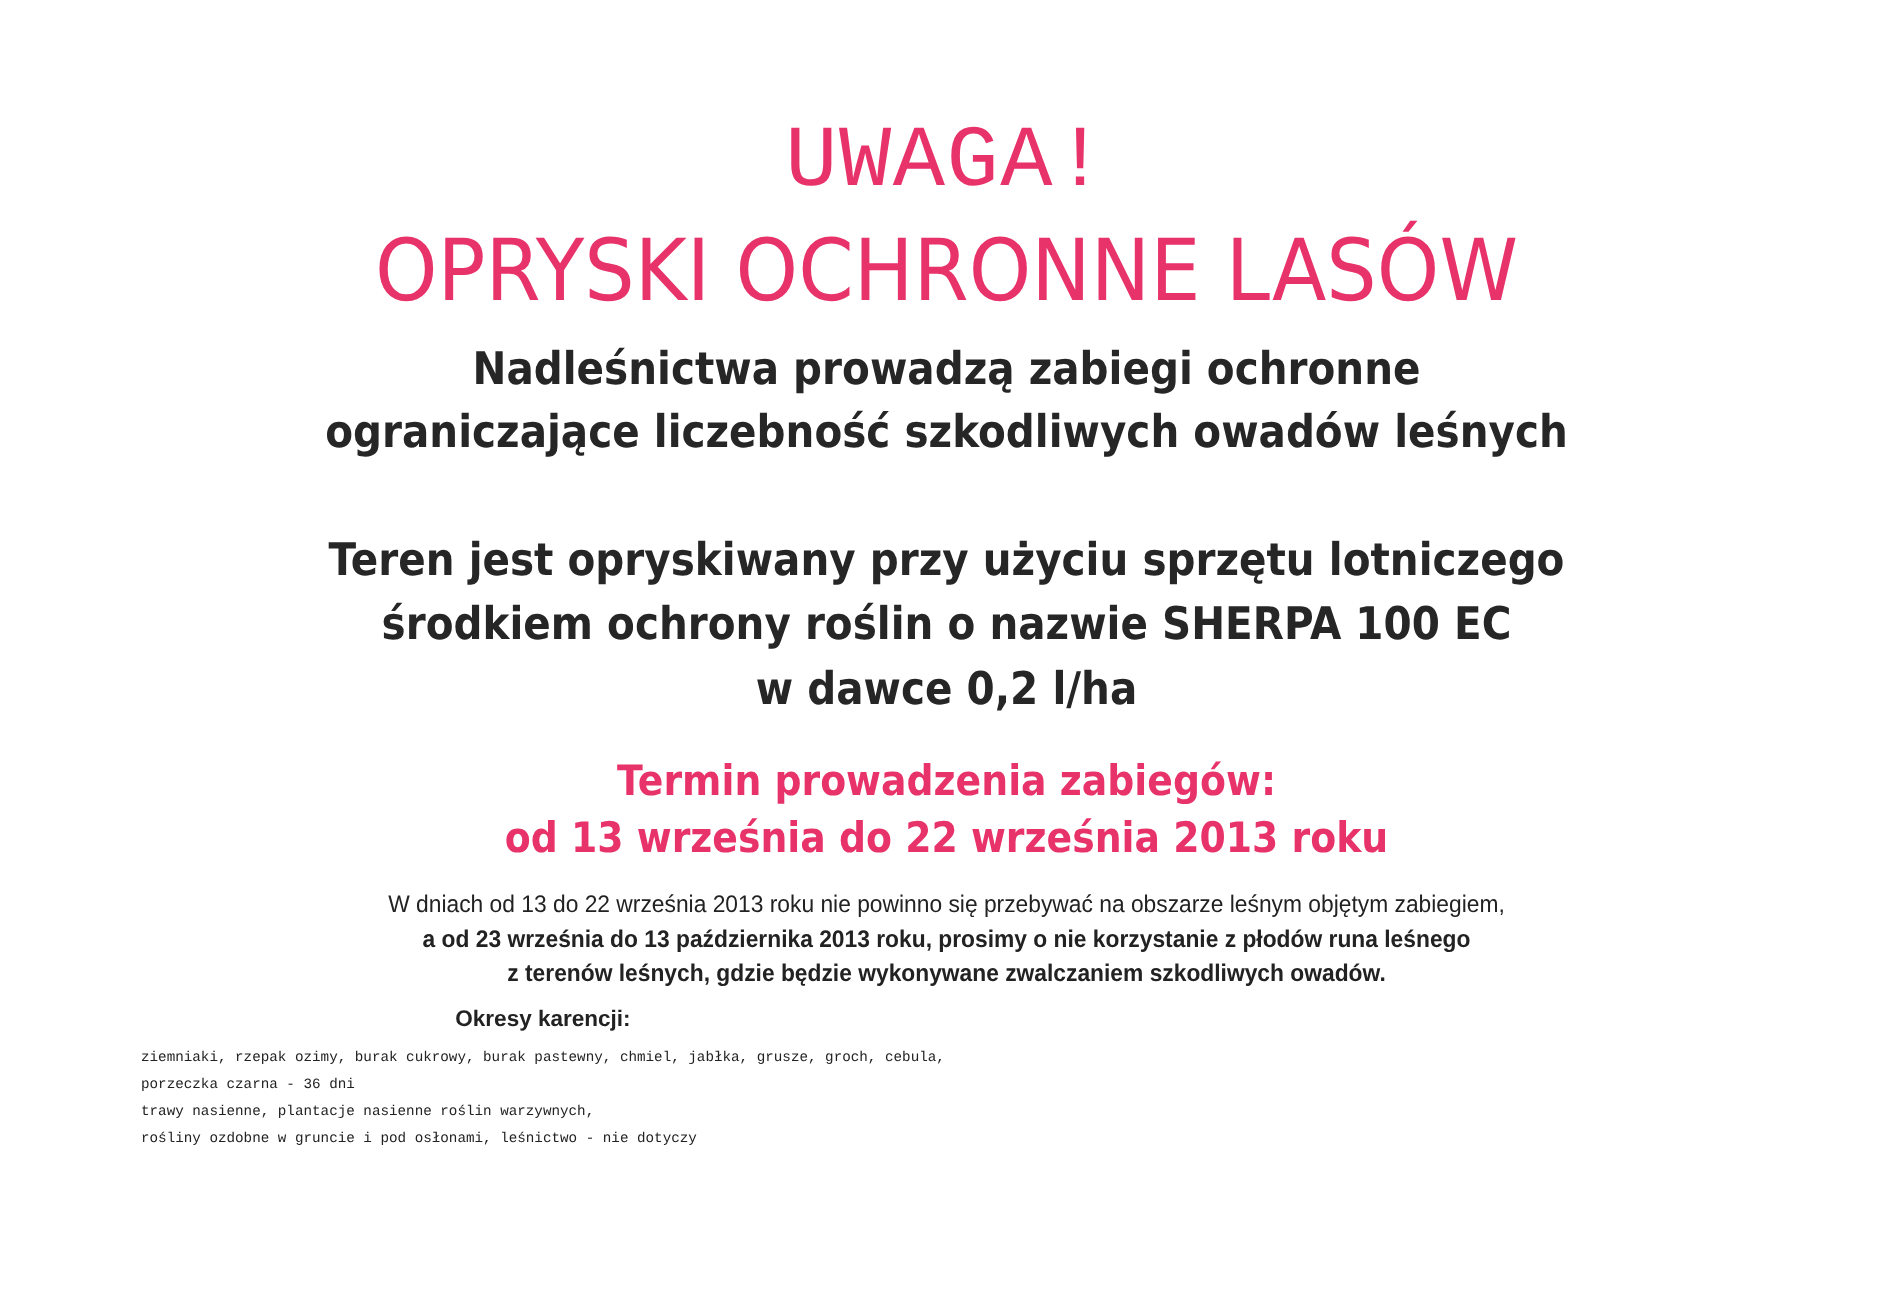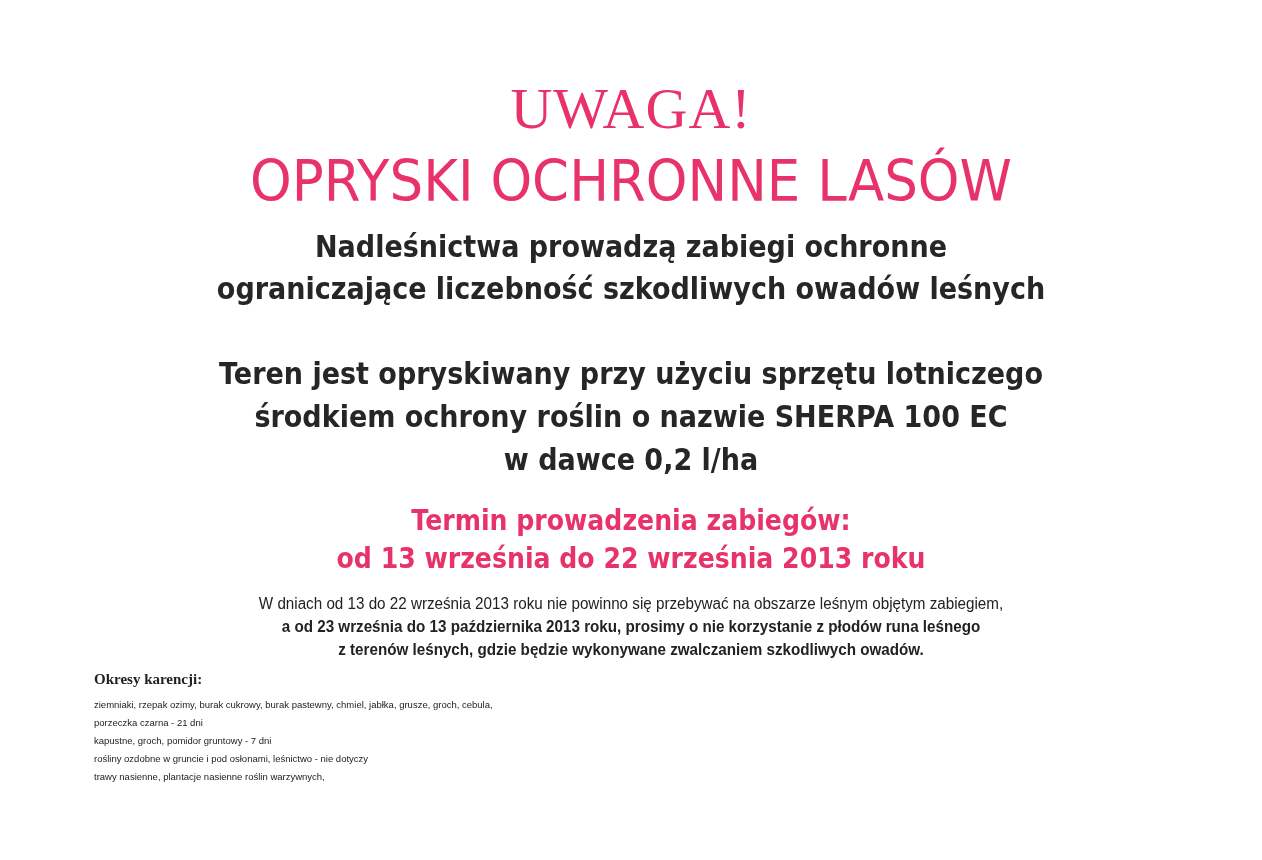--- a/index.html
+++ b/index.html
@@ -3,30 +3,30 @@
 <meta charset="utf-8">
 <style>
   html, body { margin: 0; padding: 0; }
   body {
     width: 1262px; height: 860px; background: #ffffff; overflow: hidden;
     font-family: "Liberation Sans", "DejaVu Sans", sans-serif; color: #1e1e1e;
     position: relative;
   }
   .center { position: absolute; left: 0; width: 1262px; text-align: center; }
   .pink { color: #e8336a; }
-  .title1 { top: 74px; font-size: 58px; font-family: Liberation Serif, serif; font-weight: normal; letter-spacing: 1px; line-height: 70px; }
+  .title1 { top: 74px; font-size: 58px; font-family: Liberation Mono, monospace; font-weight: normal; letter-spacing: 1px; line-height: 70px; }
   .title2 { top: 146px; font-size: 57px; font-family: "DejaVu Sans", sans-serif; letter-spacing: 0px; line-height: 70px; transform: scaleX(0.93); transform-origin: center; }
   .sub { top: 226px; font-size: 30px; font-weight: bold; font-family: "DejaVu Sans", sans-serif; line-height: 42px; color: #262626; transform: scaleX(0.9); }
   .spray { top: 352px; font-size: 30px; font-weight: bold; font-family: "DejaVu Sans", sans-serif; line-height: 43px; color: #262626; transform: scaleX(0.9); }
   .term { top: 502px; font-size: 28px; font-weight: bold; font-family: "DejaVu Sans", sans-serif; line-height: 38px; transform: scaleX(0.9); }
   .notice { top: 592px; font-size: 16px; line-height: 23px; color: #222; transform: scaleX(0.95); }
   .notice .b { font-weight: bold; }
   .karencja { position: absolute; left: 94px; top: 671px; }
-  .karencja h3 { margin: 0 0 8px 0; font-size: 15px; font-weight: bold; font-family: Liberation Serif, serif; color: #222; }
-  .karencja .line { font-size: 9.5px; line-height: 18px; color: #222; font-family: Liberation Sans, sans-serif; }
+  .karencja h3 { margin: 0 0 8px 0; font-size: 15px; font-weight: bold; font-family: Liberation Sans, sans-serif; color: #222; text-align: center; }
+  .karencja .line { font-size: 9.5px; line-height: 18px; color: #222; font-family: Liberation Mono, monospace; }
   .line { display: block; }
 </style>
 </head>
 <body>
 
 <div class="center pink title1">UWAGA!</div>
 <div class="center pink title2">OPRYSKI OCHRONNE LASÓW</div>
 
 <div class="center sub">
   <span class="line">Nadleśnictwa prowadzą zabiegi ochronne</span>
@@ -46,17 +46,16 @@
 
 <div class="center notice">
   <span class="line">W dniach od 13 do 22 września 2013 roku nie powinno się przebywać na obszarze leśnym objętym zabiegiem,</span>
   <span class="line b">a od 23 września do 13 października 2013 roku, prosimy o nie korzystanie z płodów runa leśnego</span>
   <span class="line b">z terenów leśnych, gdzie będzie wykonywane zwalczaniem szkodliwych owadów.</span>
 </div>
 
 <div class="karencja">
   <h3>Okresy karencji:</h3>
   <span class="line">ziemniaki, rzepak ozimy, burak cukrowy, burak pastewny, chmiel, jabłka, grusze, groch, cebula,</span>
-  <span class="line">porzeczka czarna - 21 dni</span>
-  <span class="line">kapustne, groch, pomidor gruntowy - 7 dni</span>
+  <span class="line">porzeczka czarna - 36 dni</span>
+  <span class="line">trawy nasienne, plantacje nasienne roślin warzywnych,</span>
   <span class="line">rośliny ozdobne w gruncie i pod osłonami, leśnictwo - nie dotyczy</span>
-  <span class="line">trawy nasienne, plantacje nasienne roślin warzywnych,</span>
 </div>
 
 </body></html>

